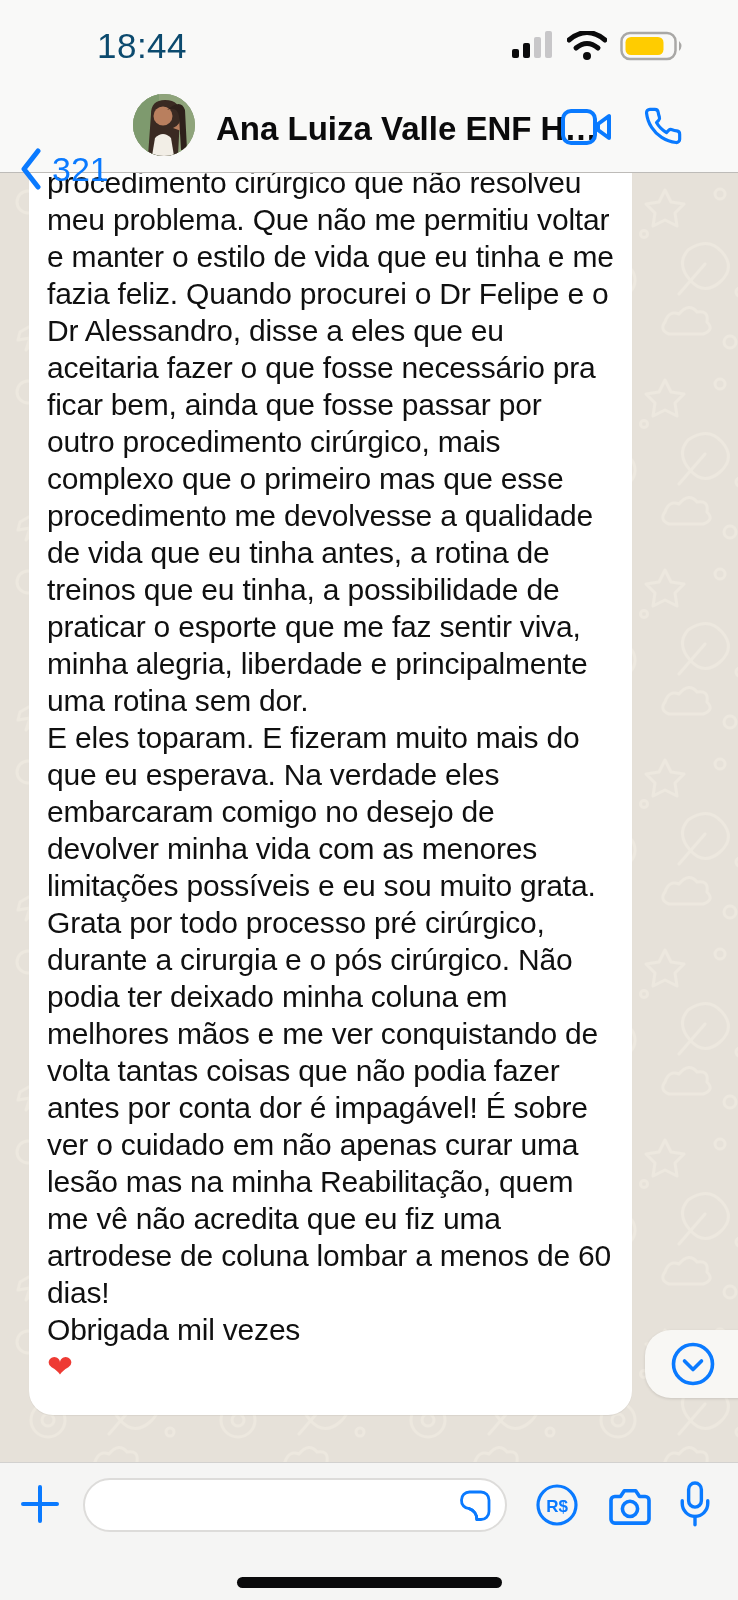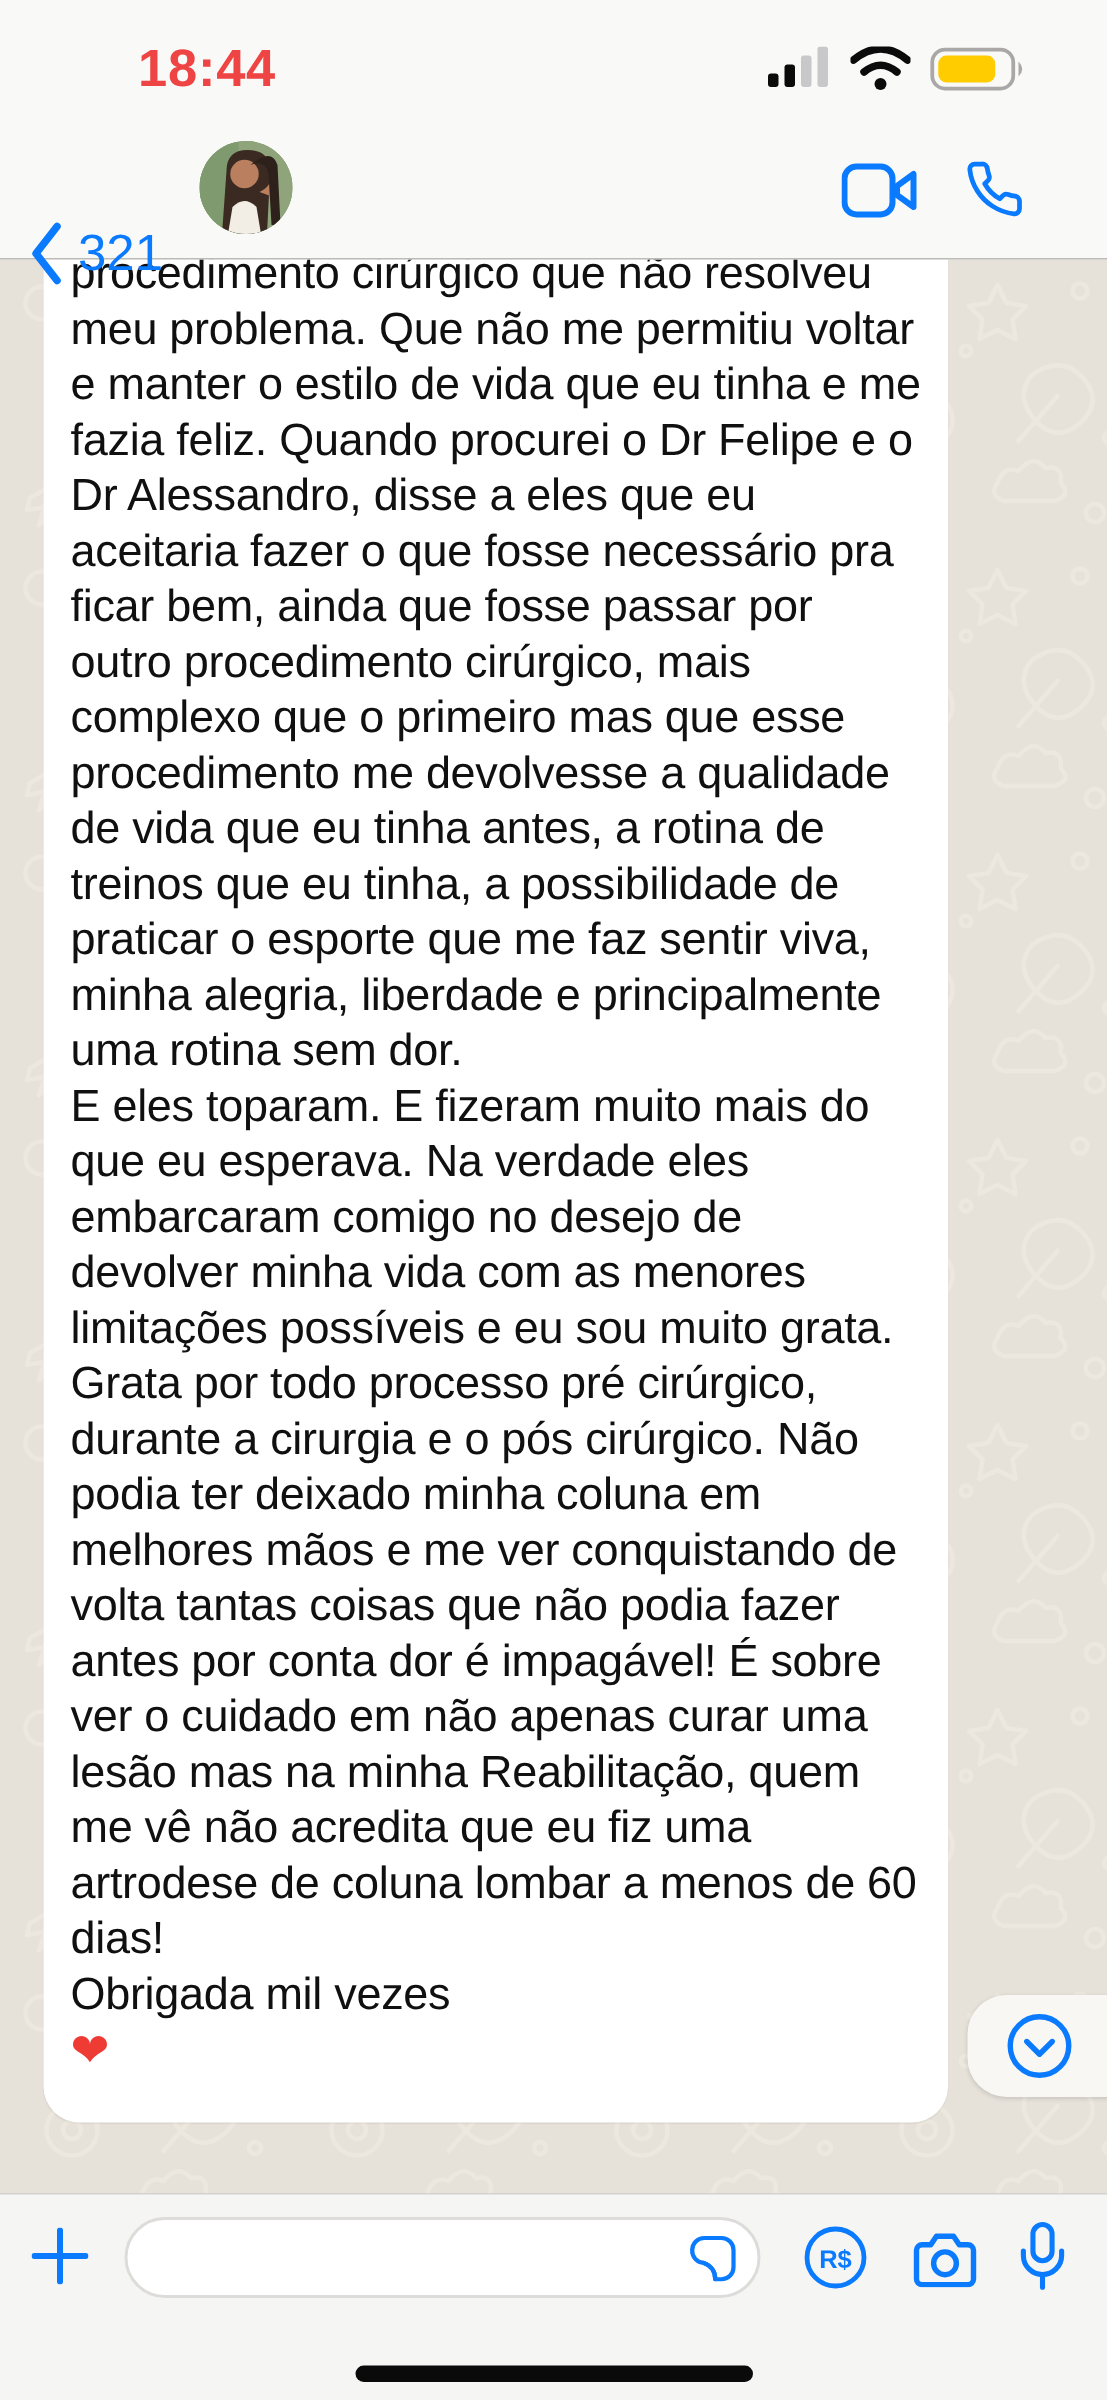--- a/index.html
+++ b/index.html
@@ -7,22 +7,22 @@
     position:relative;width:738px;height:1600px;overflow:hidden;
     background:#E6E1D9;font-family:"Liberation Sans", sans-serif;
     -webkit-font-smoothing:antialiased;
   }
   
   .topbar{
     position:absolute;top:0;left:0;width:738px;height:172px;
     background:#F9F9F8;border-bottom:1px solid #BDBBB8;z-index:20;
   }
   .status-time{
-    position:absolute;left:92px;top:26px;width:100px;text-align:left;
-    font-size:35px;font-weight:700;color:#ef4444;letter-spacing:.5px;
+    position:absolute;left:92px;top:26px;width:100px;text-align:center;
+    font-size:35px;font-weight:400;color:#0c4a6e;letter-spacing:.5px;
   }
   .status-icons{position:absolute;right:52px;top:30px;display:flex;align-items:center;gap:13px;}
   .nav-back{position:absolute;left:20px;top:104px;display:flex;align-items:center;gap:10px;cursor:pointer;margin-top:44px;}
   .nav-back-count{font-size:34px;color:#0A7AFF;}
   .avatar{
     position:absolute;left:133px;top:94px;width:62px;height:62px;border-radius:50%;
     overflow:hidden;background:#7a8f6a;cursor:pointer;
   }
   .nav-title{
     position:absolute;left:216px;top:110px;width:390px;
@@ -161,20 +161,21 @@
         <rect width="62" height="62" fill="#8FA47B"></rect>
         <rect x="0" y="0" width="26" height="62" fill="#7E9A6E"></rect>
         <path d="M18 20 q0 -14 14 -14 q16 0 15 16 l-2 40 -30 0 z" fill="#3A2A22"></path>
         <circle cx="30" cy="22" r="9.5" fill="#B97F5E"></circle>
         <path d="M22 44 q8 -8 16 0 l3 18 -22 0 z" fill="#F2EEE6"></path>
         <path d="M40 34 q9 -4 8 -14 l4 2 -1 16 z" fill="#B97F5E"></path>
         <path d="M34 16 q10 -4 12 6 l2 34 6 0 -2 -40 q-4 -12 -18 0z" fill="#2E211B"></path>
       </svg>
     </div>
 
+    <div class="nav-title">Ana Luiza Valle ENF H…</div>
 
     <div class="nav-video">
       <svg width="52" height="38" viewBox="0 0 52 38">
         <rect x="2" y="3" width="32" height="32" rx="8" fill="none" stroke="#0A7AFF" stroke-width="4"></rect>
         <path d="M37 16 L48 8 L48 30 L37 22 Z" fill="none" stroke="#0A7AFF" stroke-width="4" stroke-linejoin="round"></path>
       </svg>
     </div>
 
     <div class="nav-phone">
       <svg width="40" height="40" viewBox="0 0 24 24">

